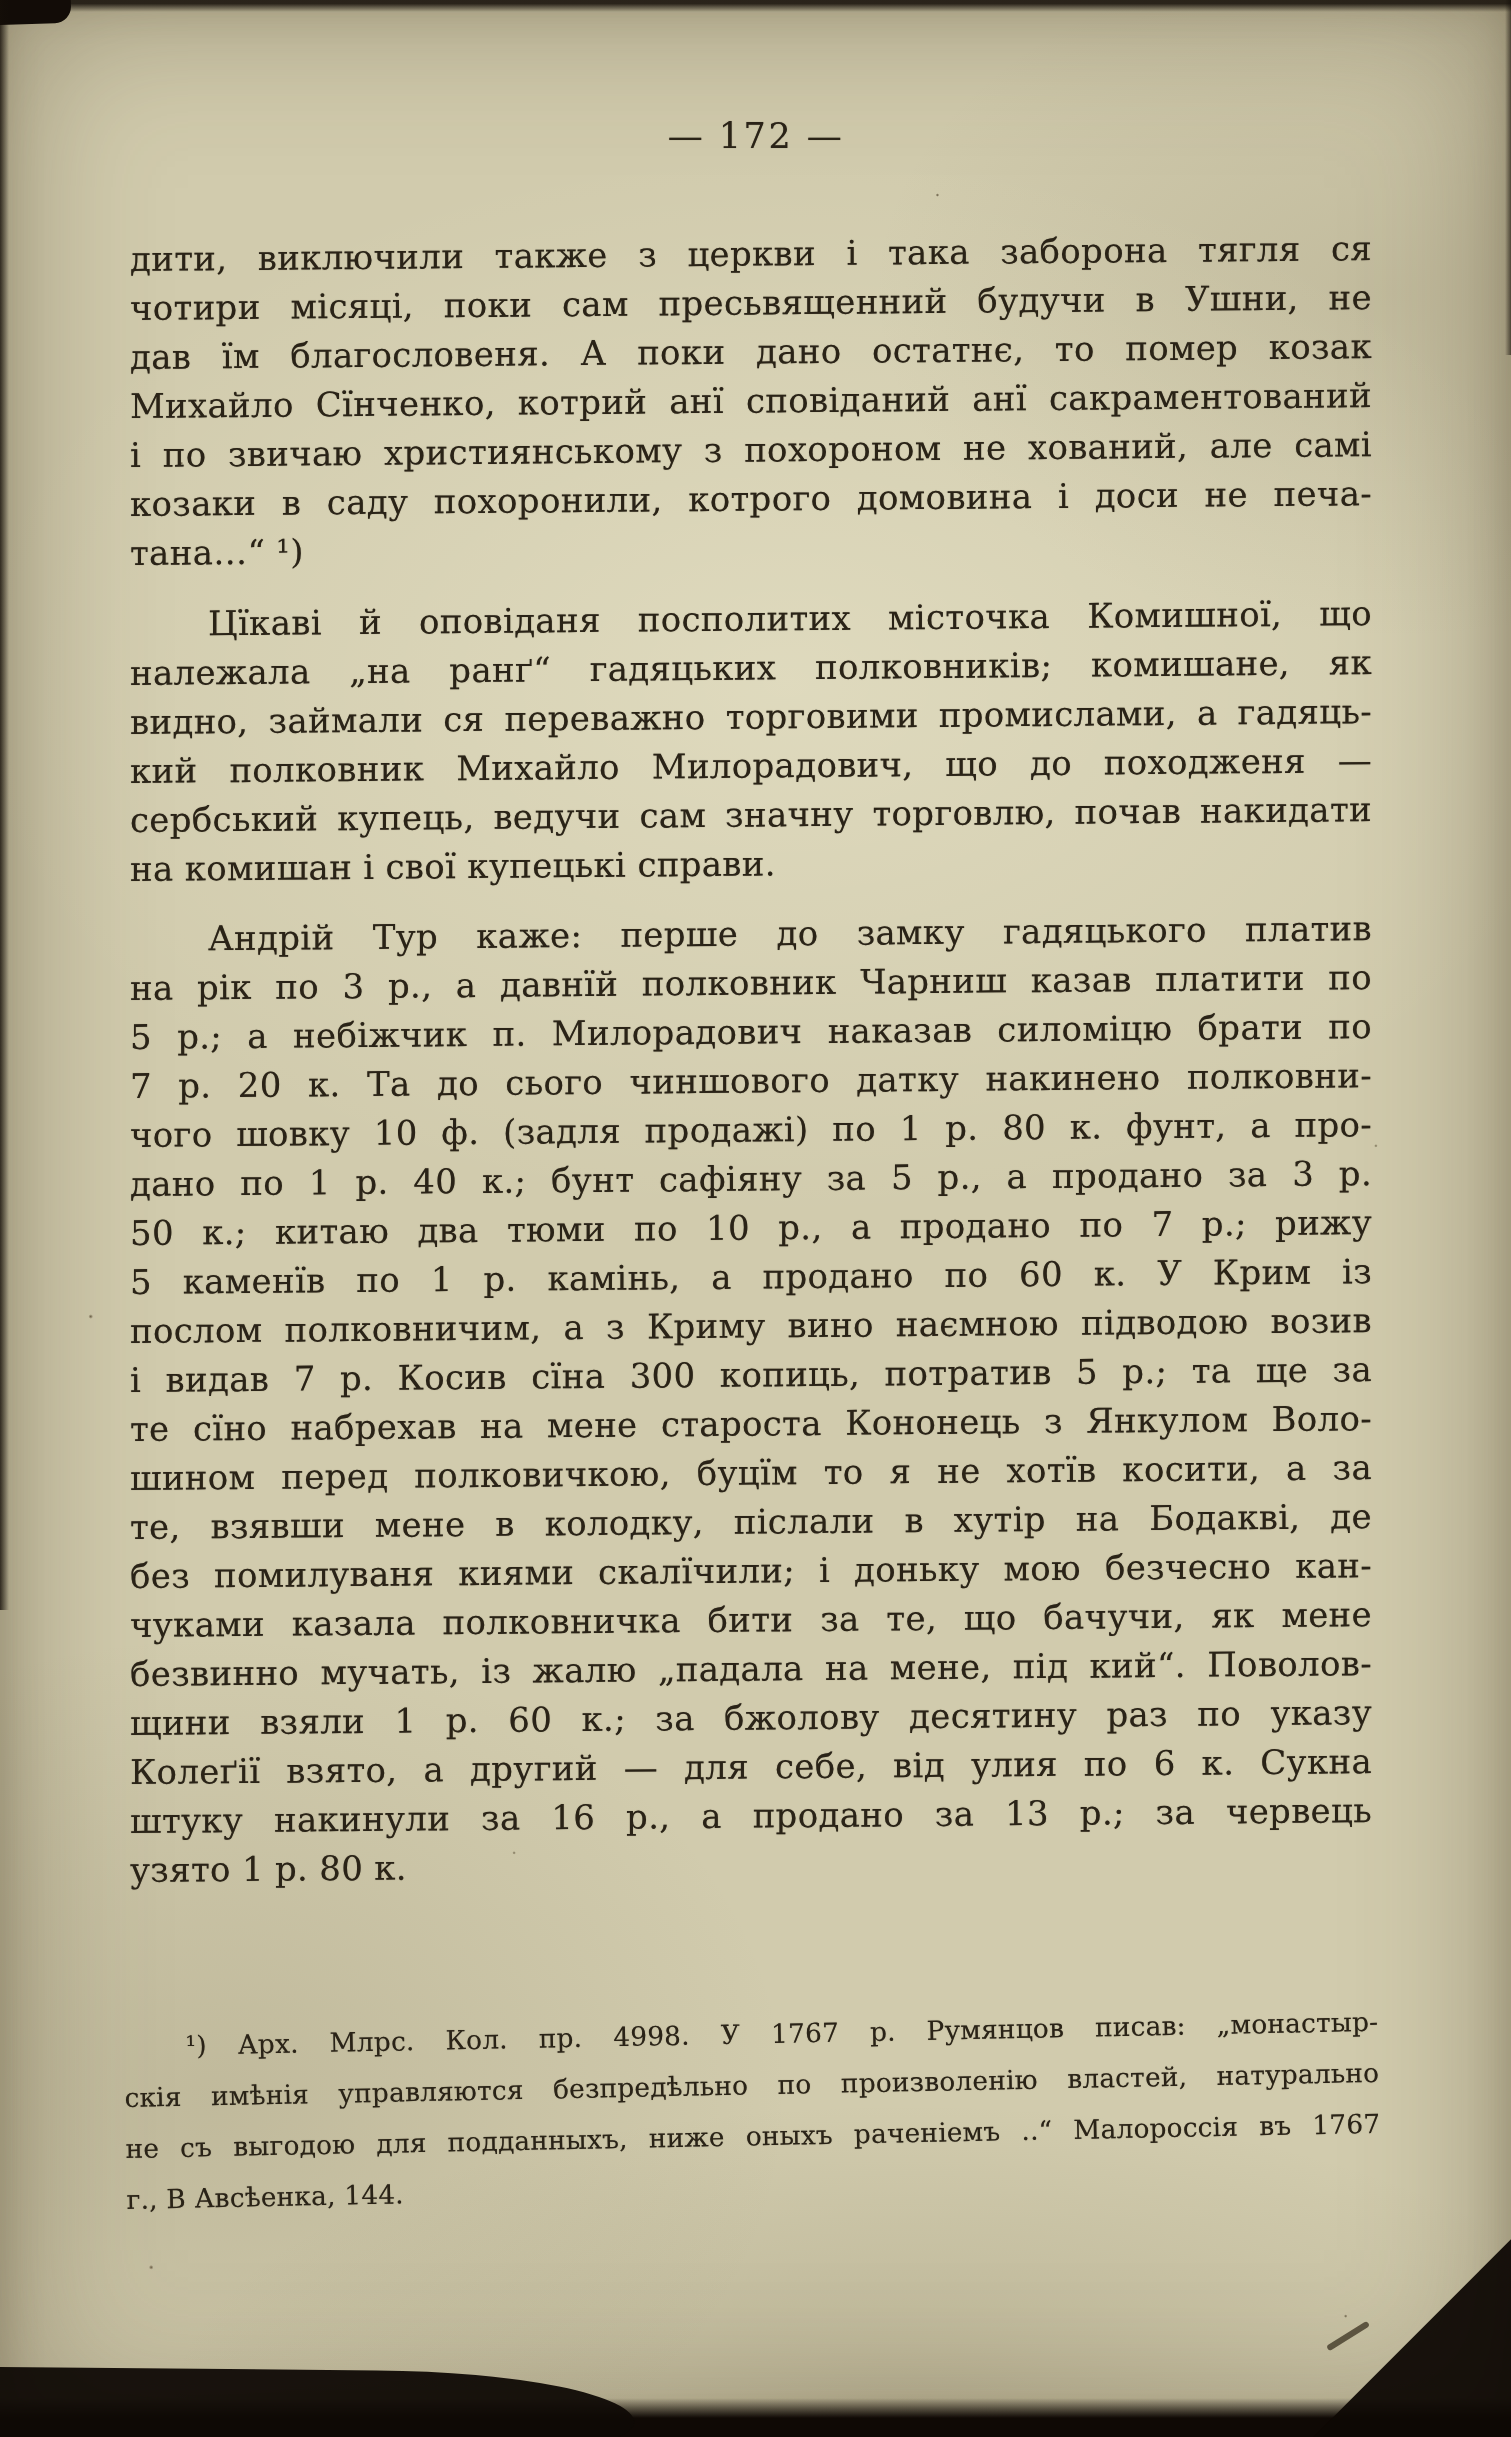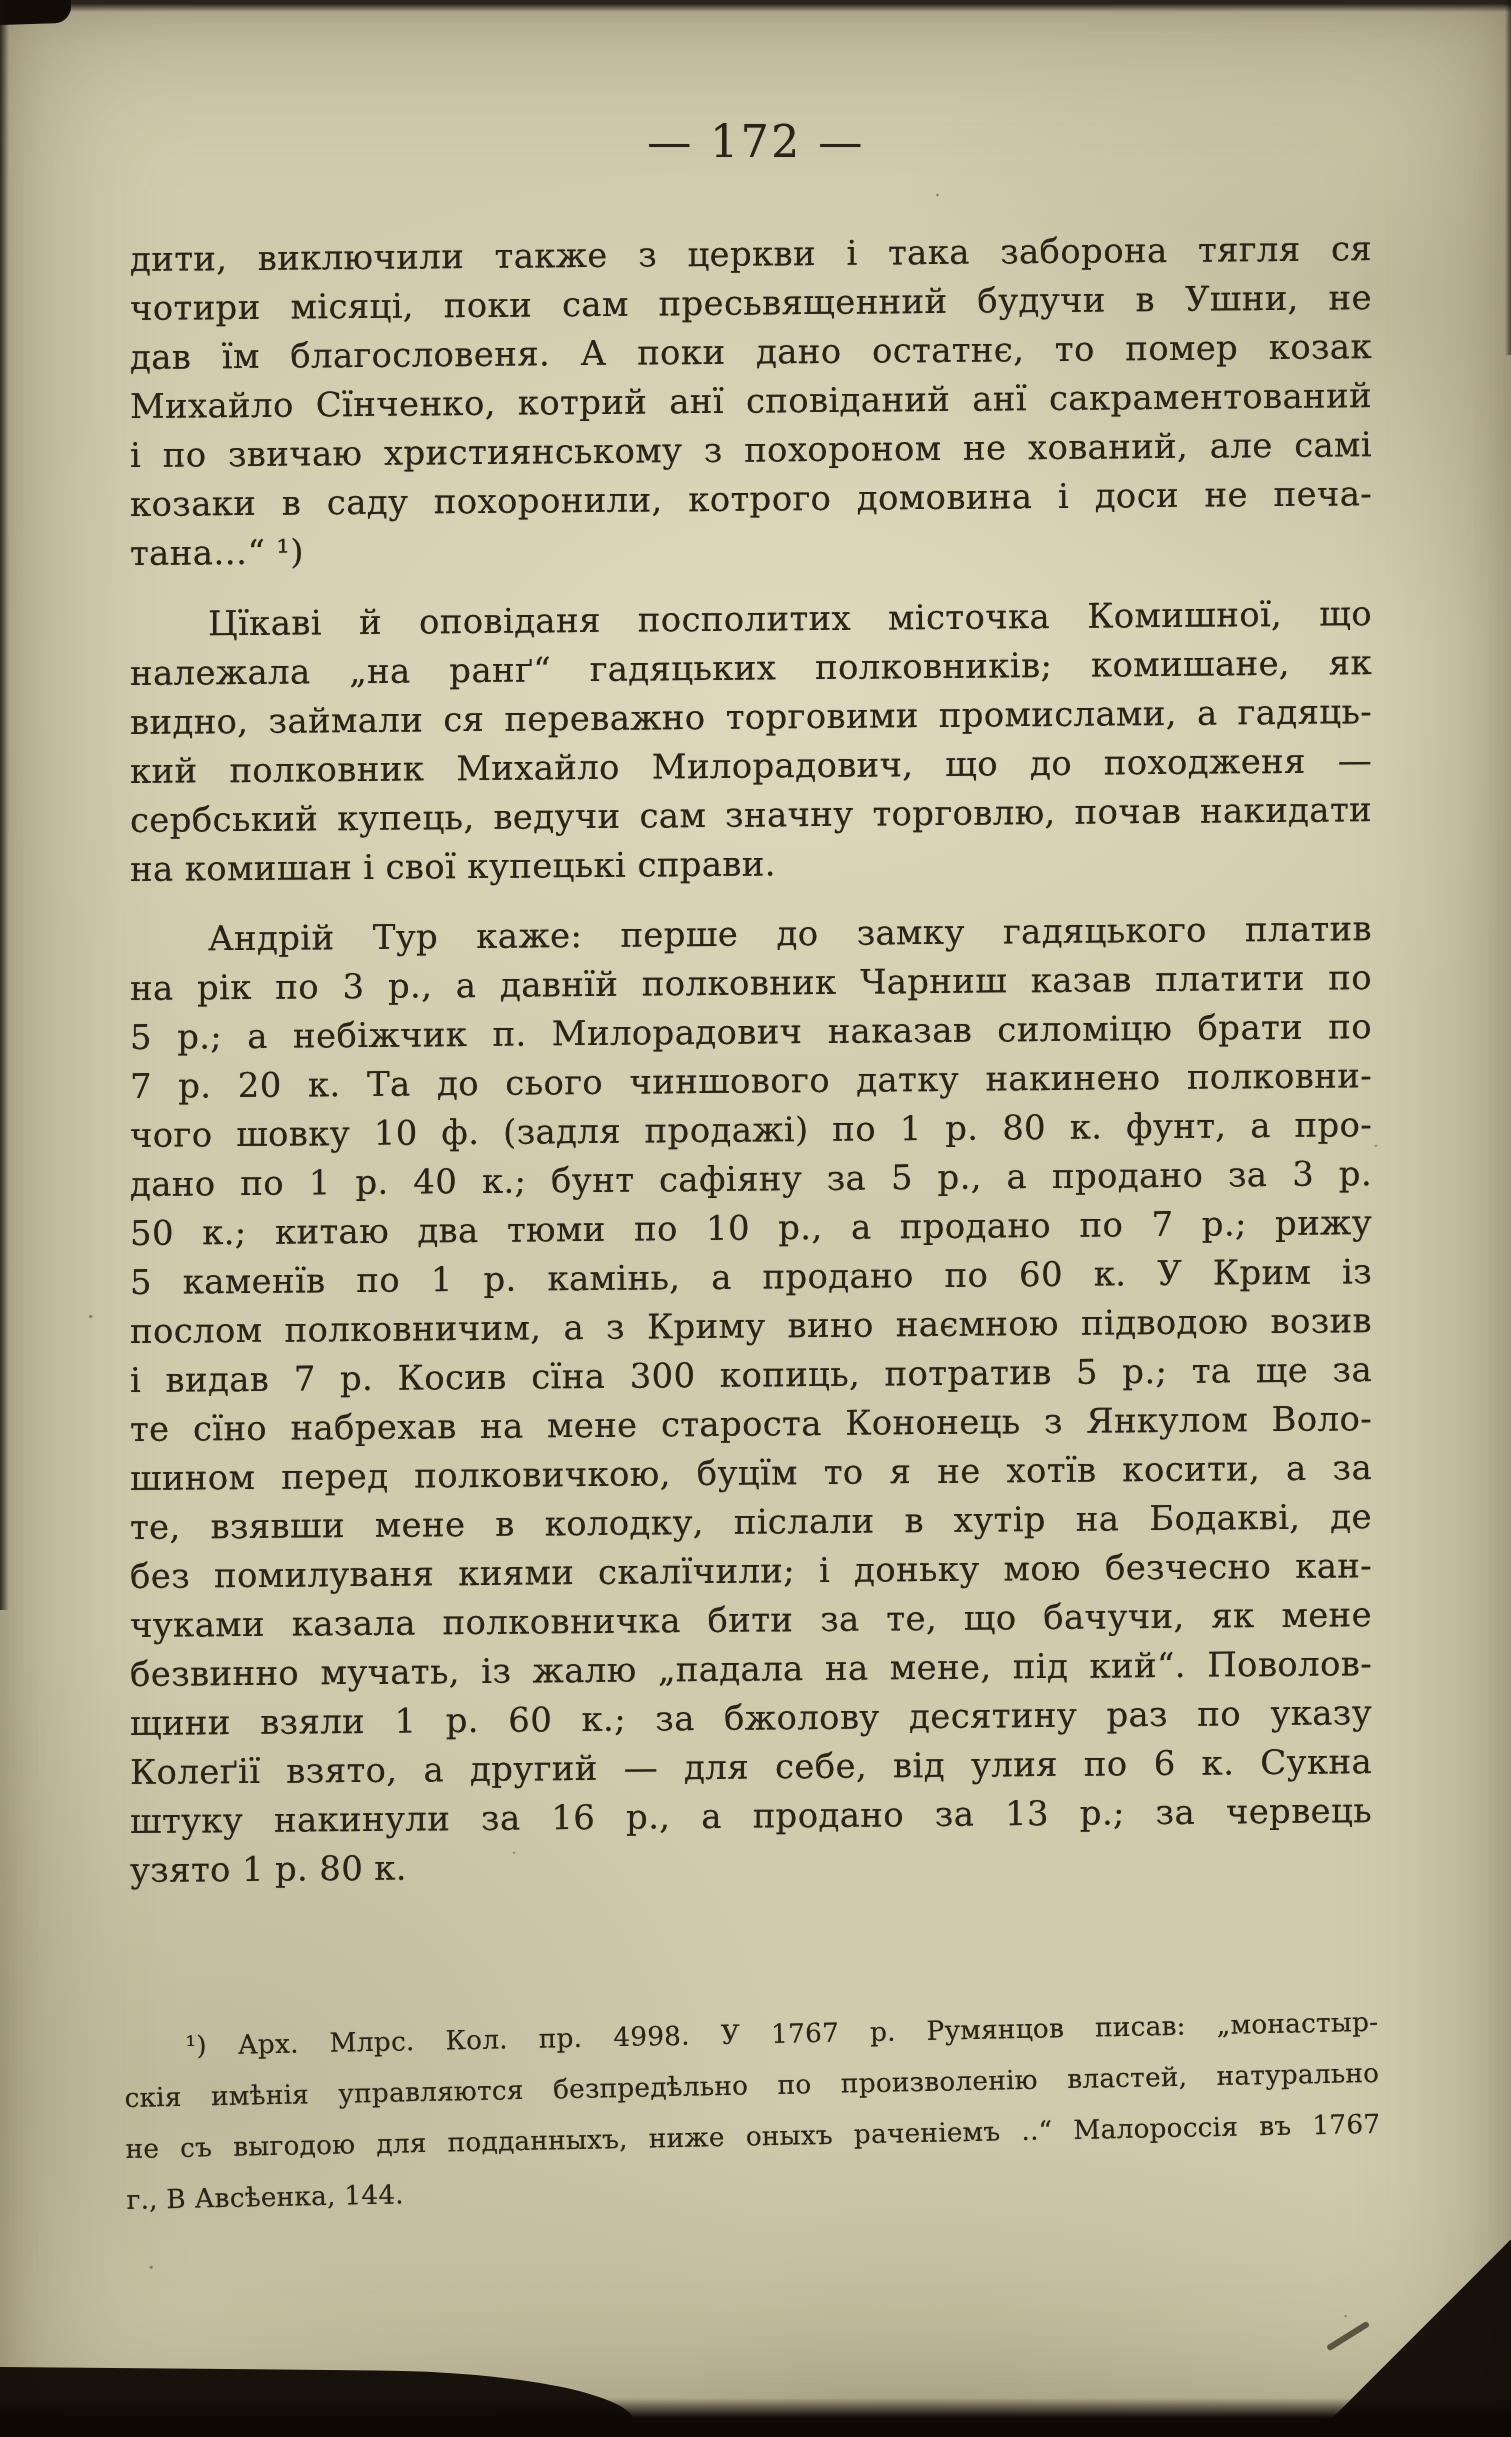--- a/index.html
+++ b/index.html
@@ -45,21 +45,21 @@
     background: #0f0905; border-radius: 0 60% 35% 0 / 0 90% 60% 0;
     transform: rotate(.5deg); transform-origin: bottom left; opacity: .95; }
   .edge-bottom-right { bottom: -140px; right: -140px; width: 281px; height: 281px;
     background: #0e0804; transform: rotate(45deg); opacity: .95; }
   .mark-slash { bottom: 99px; right: 140px; width: 48px; height: 5.8px;
     background: #3a3120; border-radius: 3.3px; transform: rotate(-32deg); opacity: .75; }
 
   .header {
     position: absolute; top: 116px; left: 0; width: 100%;
     text-align: center; z-index: 2;
-    font-size: 44px; letter-spacing: 2.5px;
+    font-size: 35px; letter-spacing: 2.5px;
     color: var(--ink, #2a2317);
     text-shadow: 0 0 0.8px rgba(42,35,23,.55);
   }
   .body-text {
     position: absolute; top: 235px; left: 130px; width: 1242px; z-index: 2;
     transform: skewY(-0.5deg); transform-origin: 0 0;
     color: var(--ink, #2a2317);
   }
   .para { font-size: 34px; line-height: 49px; letter-spacing: 0.3px;
     text-shadow: 0 0 0.8px rgba(42,35,23,.5); }

